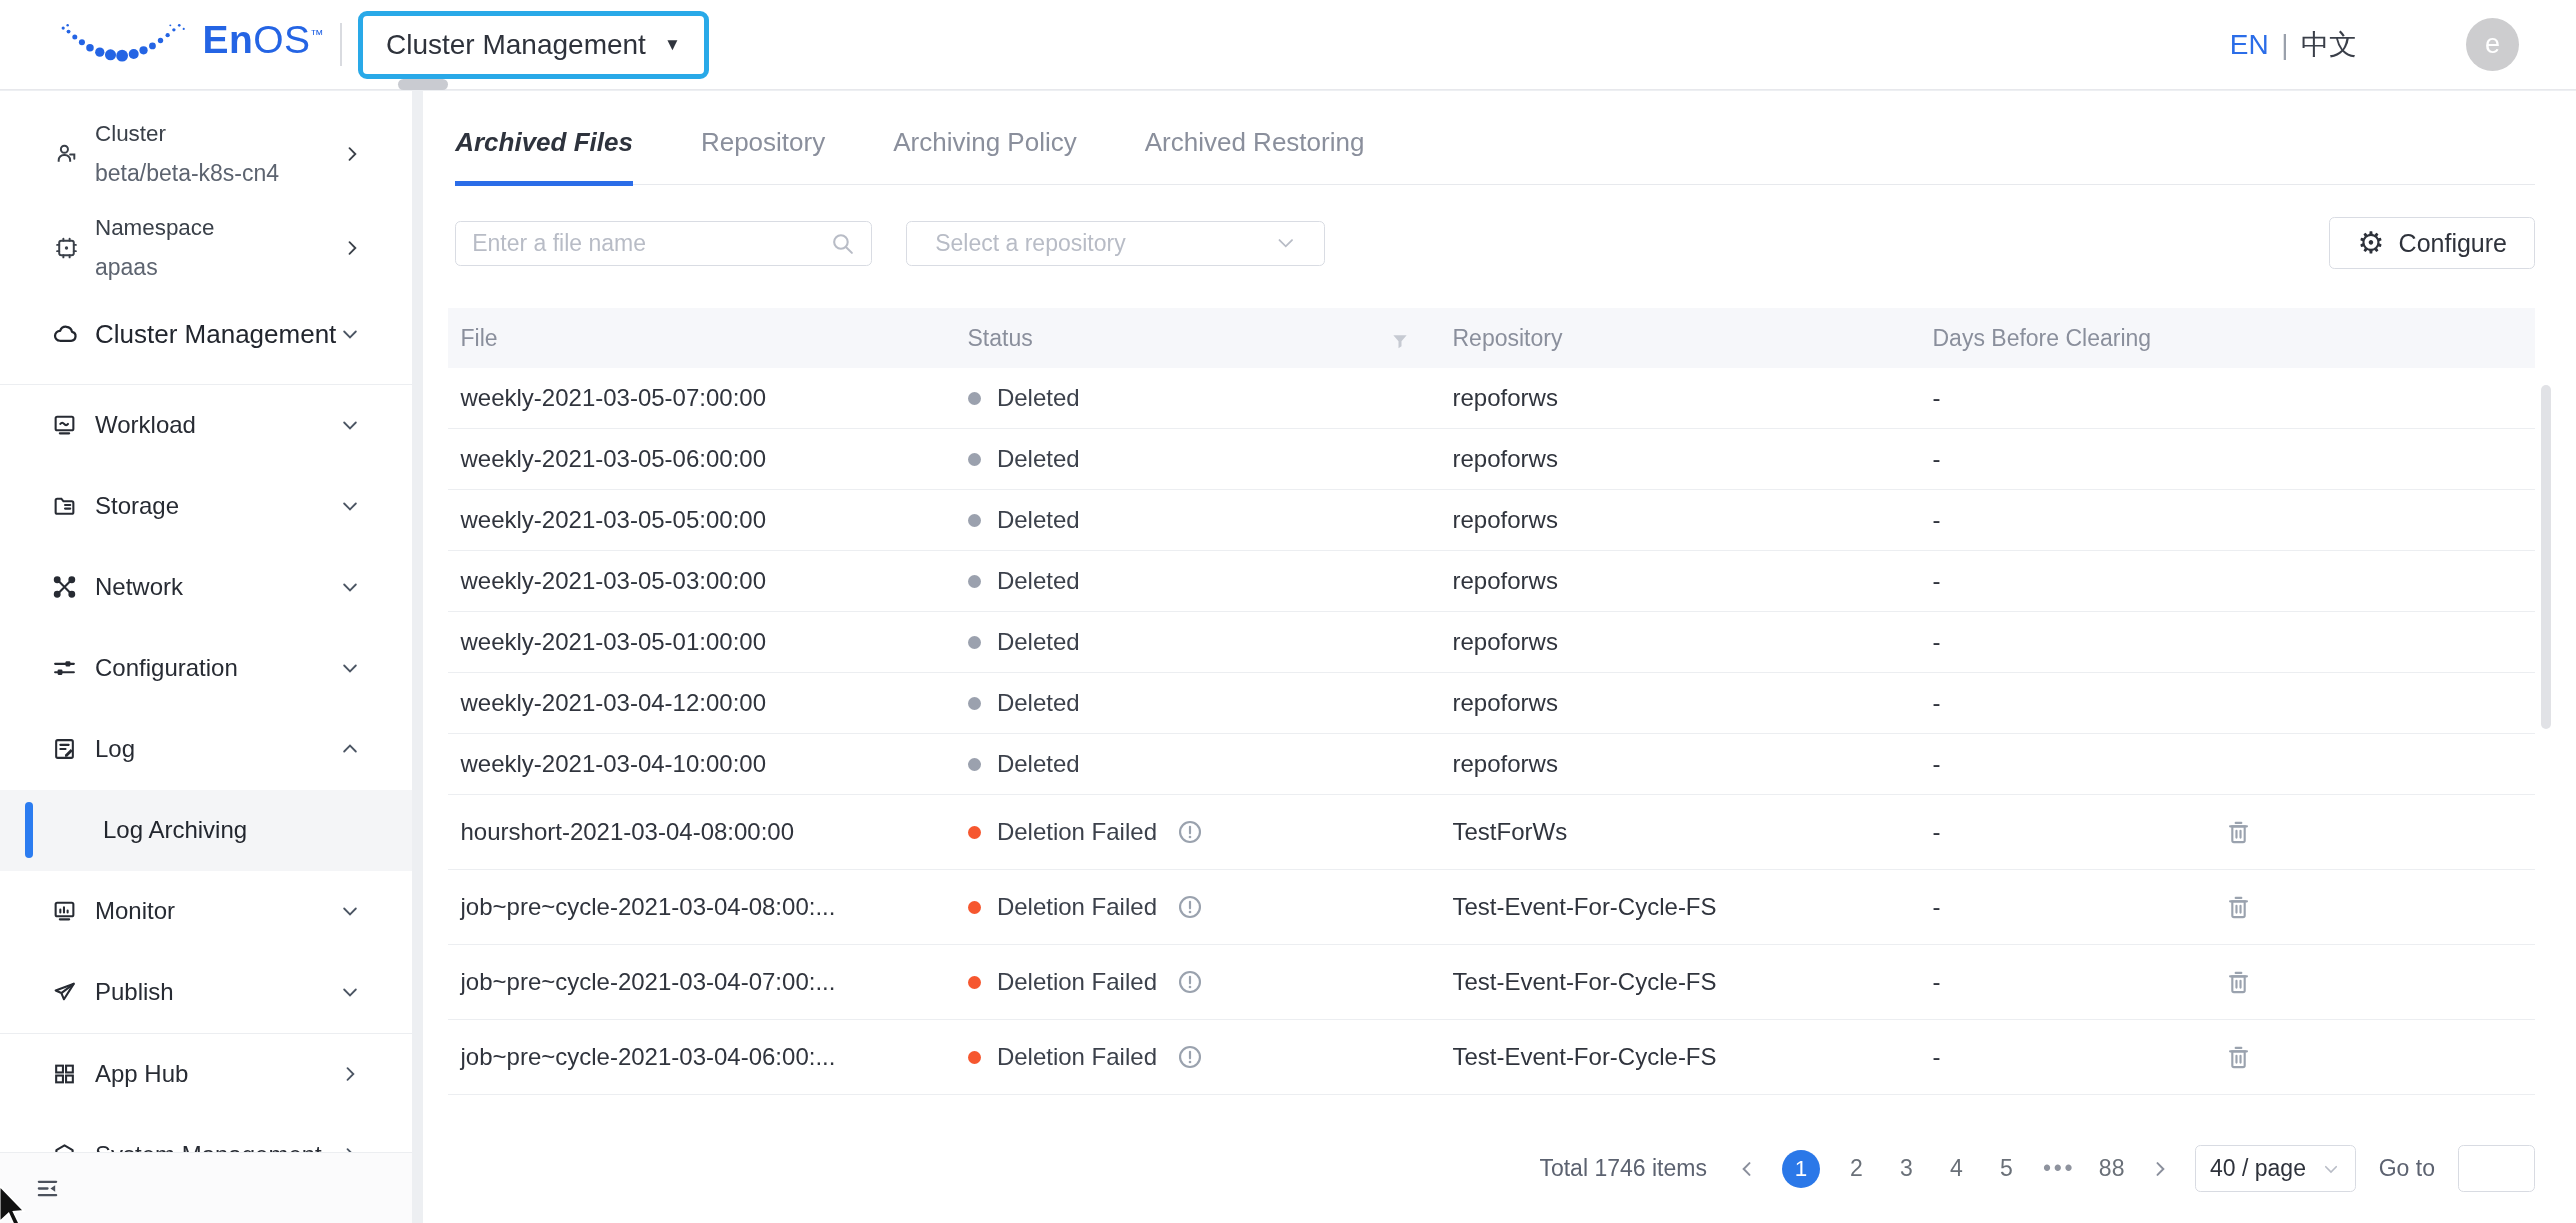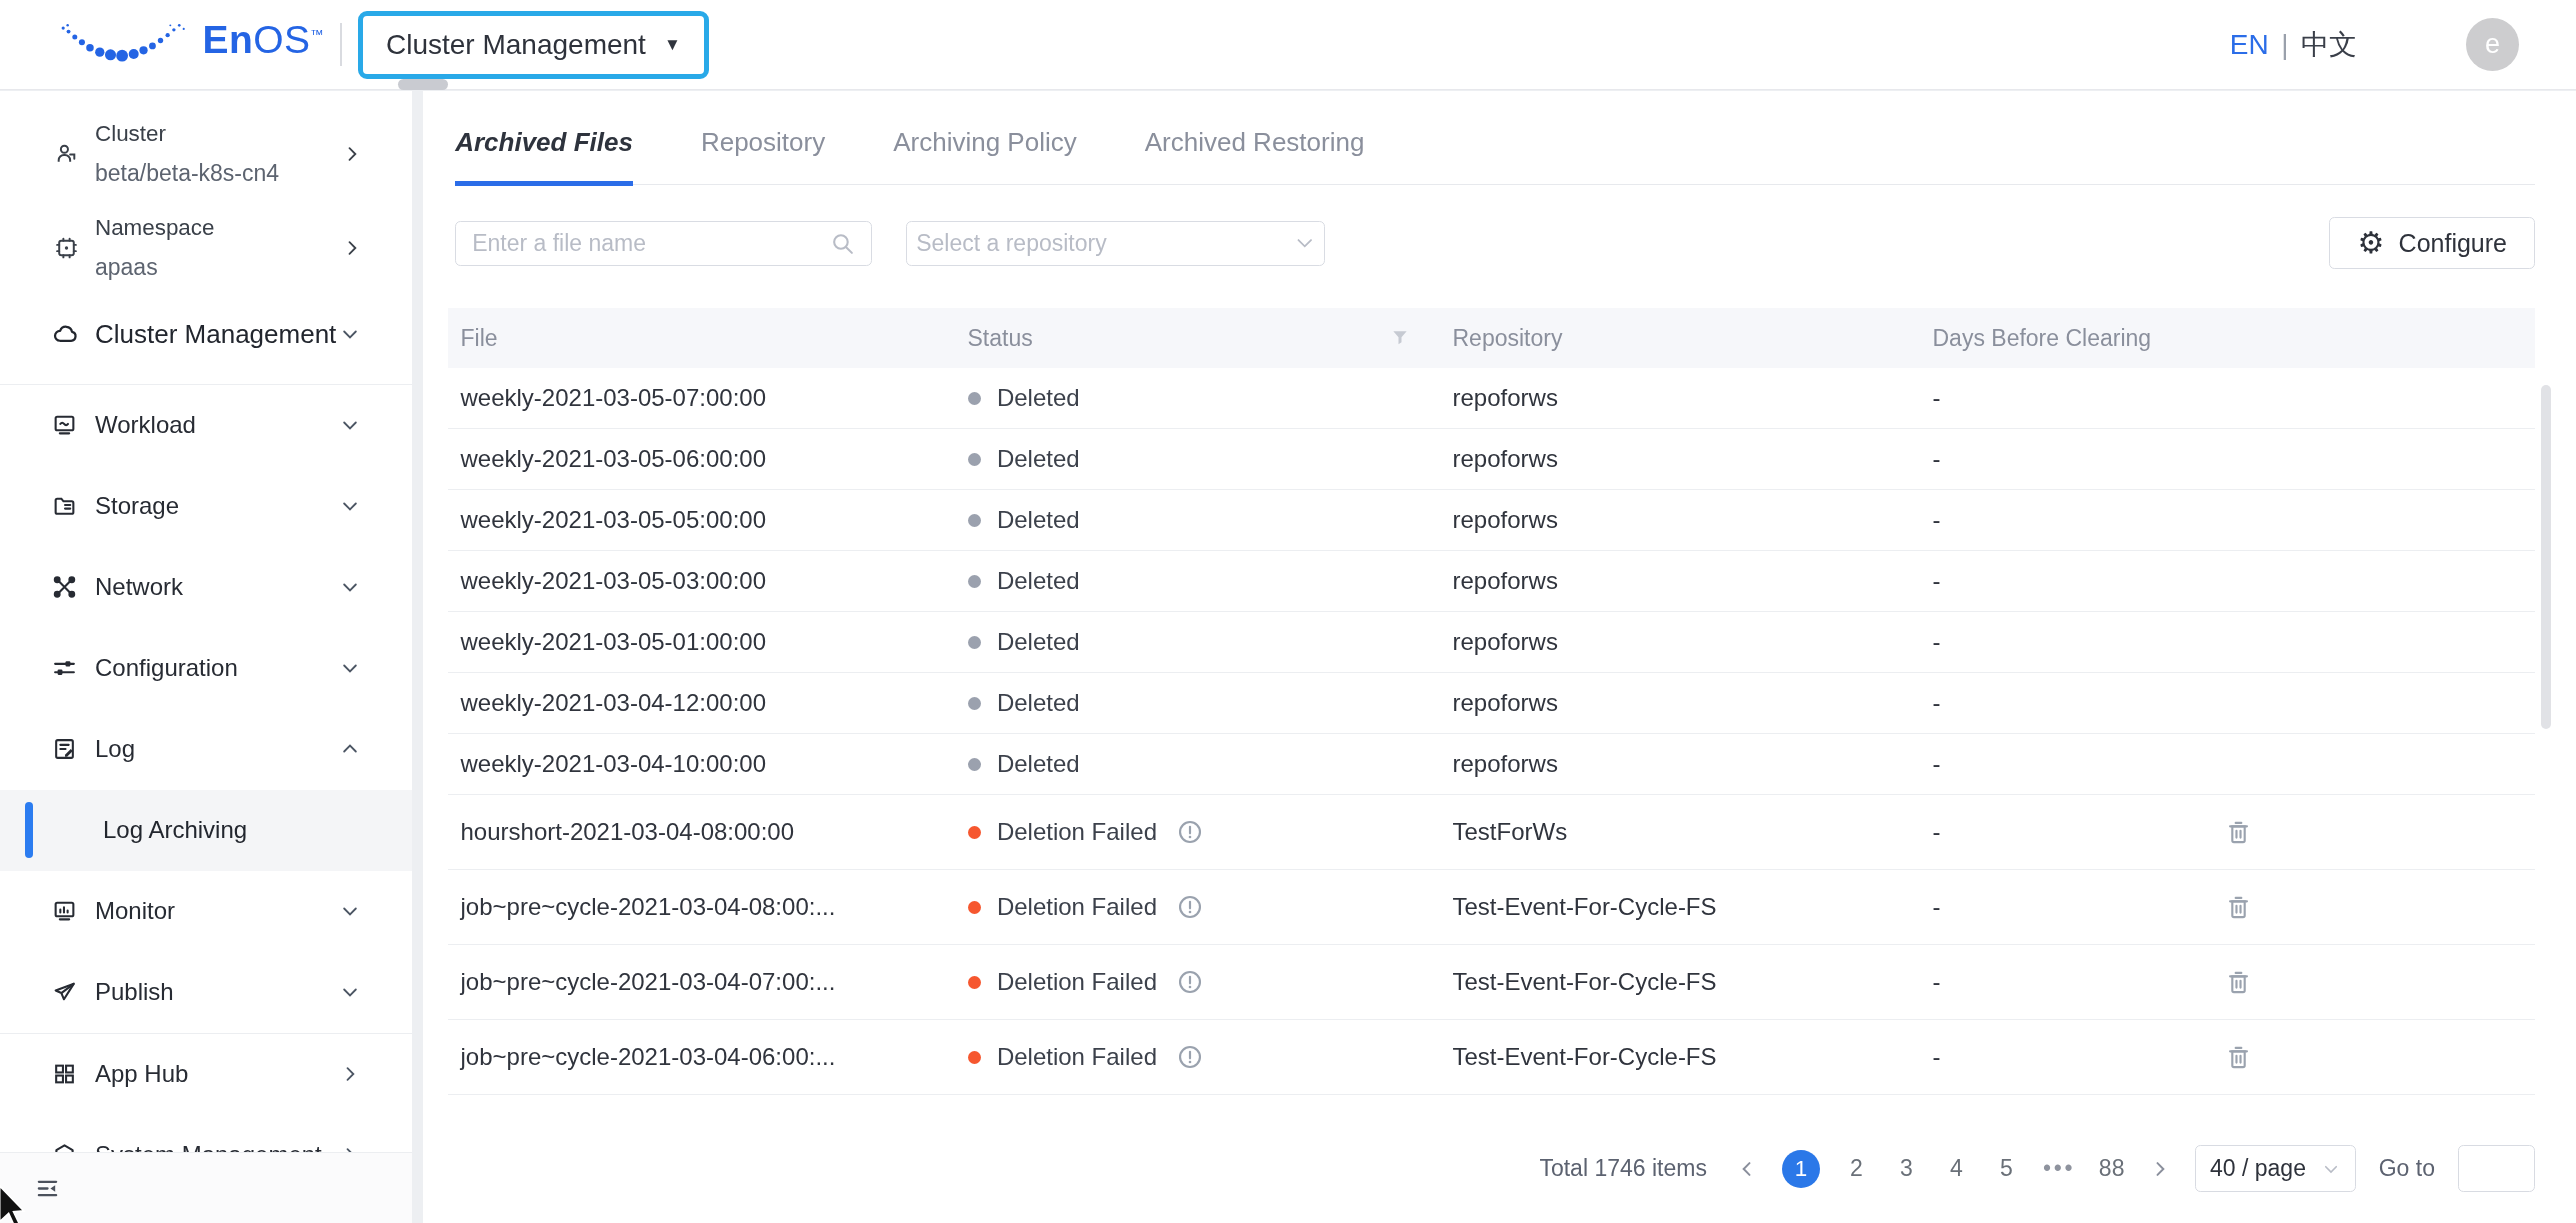--- a/index.html
+++ b/index.html
@@ -91,39 +91,39 @@
     display:flex; align-items:center; padding:0 16px; background:#fff;
   }
   .search-box input {
     border:none; outline:none; flex:1; font-size:23px; color:#30343d;
     font-family:"Liberation Sans", sans-serif; min-width:0;
   }
   .search-box input::placeholder, .goto-input::placeholder { color:#b8bcc6; }
   .select-box {
     width:419px; height:45px; border:1.8px solid #d9dce3; border-radius:5.4px;
     display:flex; align-items:center; justify-content:space-between;
-    padding:0 9px; margin-left:34px; cursor:pointer; background:#fff;
+    padding:0 28px; margin-left:34px; cursor:pointer; background:#fff;
   }
   .select-placeholder { font-size:23px; color:#b8bcc6; }
   .btn-configure {
     margin-left:auto; height:52px; padding:0 27px;
     border:1.8px solid #d9dce3; border-radius:5.4px; background:#fff;
     display:flex; align-items:center; gap:14.3px; cursor:pointer;
   }
   .gear-glyph { font-size:30px; color:#2e323b; line-height:1; }
   .btn-configure-label { font-size:25px; color:#2e323b; }
 
   
   .table { margin-top:39px; position:relative; }
   .thead {
     display:grid; grid-template-columns:507px 485px 480px 278px 1fr;
     background:#f6f7fa; height:60px; align-items:center;
   }
   .th { font-size:23px; color:#8a8f9c; padding-left:12.5px; display:flex; align-items:center; }
-  .th-status { justify-content:space-between; padding-right:30px; }
+  .th-status { justify-content:space-between; padding-right:30px;align-items:flex-end; }
   .trow {
     display:grid; grid-template-columns:507px 485px 480px 278px 1fr;
     height:61px; align-items:center; border-bottom:1.8px solid #eceef1;
   }
   .trow.failed { height:75px; }
   .td { font-size:24px; color:#30343d; padding-left:12.5px; display:flex; align-items:center; }
   .td-status { gap:16px; }
   .status-dot { width:13.4px; height:13.4px; border-radius:50%; background:#9ba1ae; flex:none; }
   .trow.failed .status-dot { background:#f6572f; }
   .status-text { color:#3c414b; }

